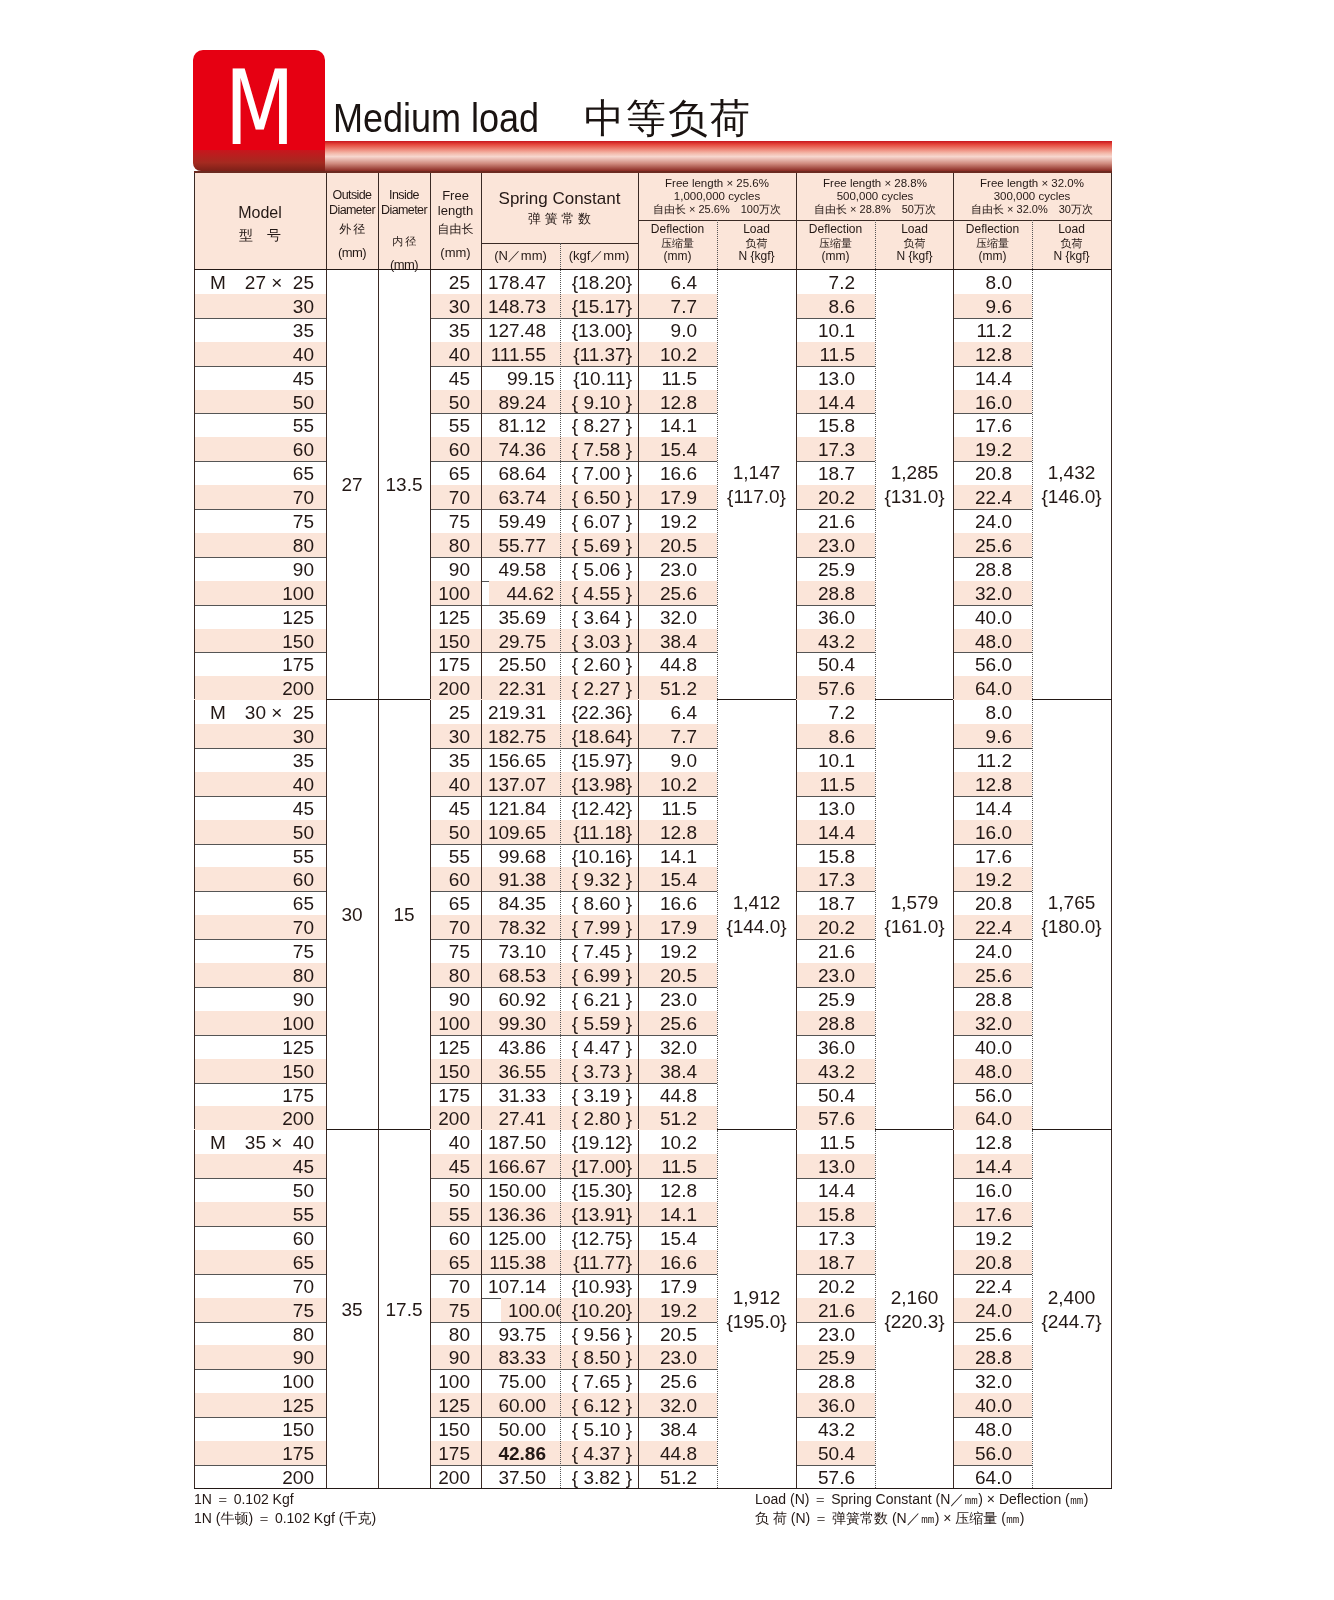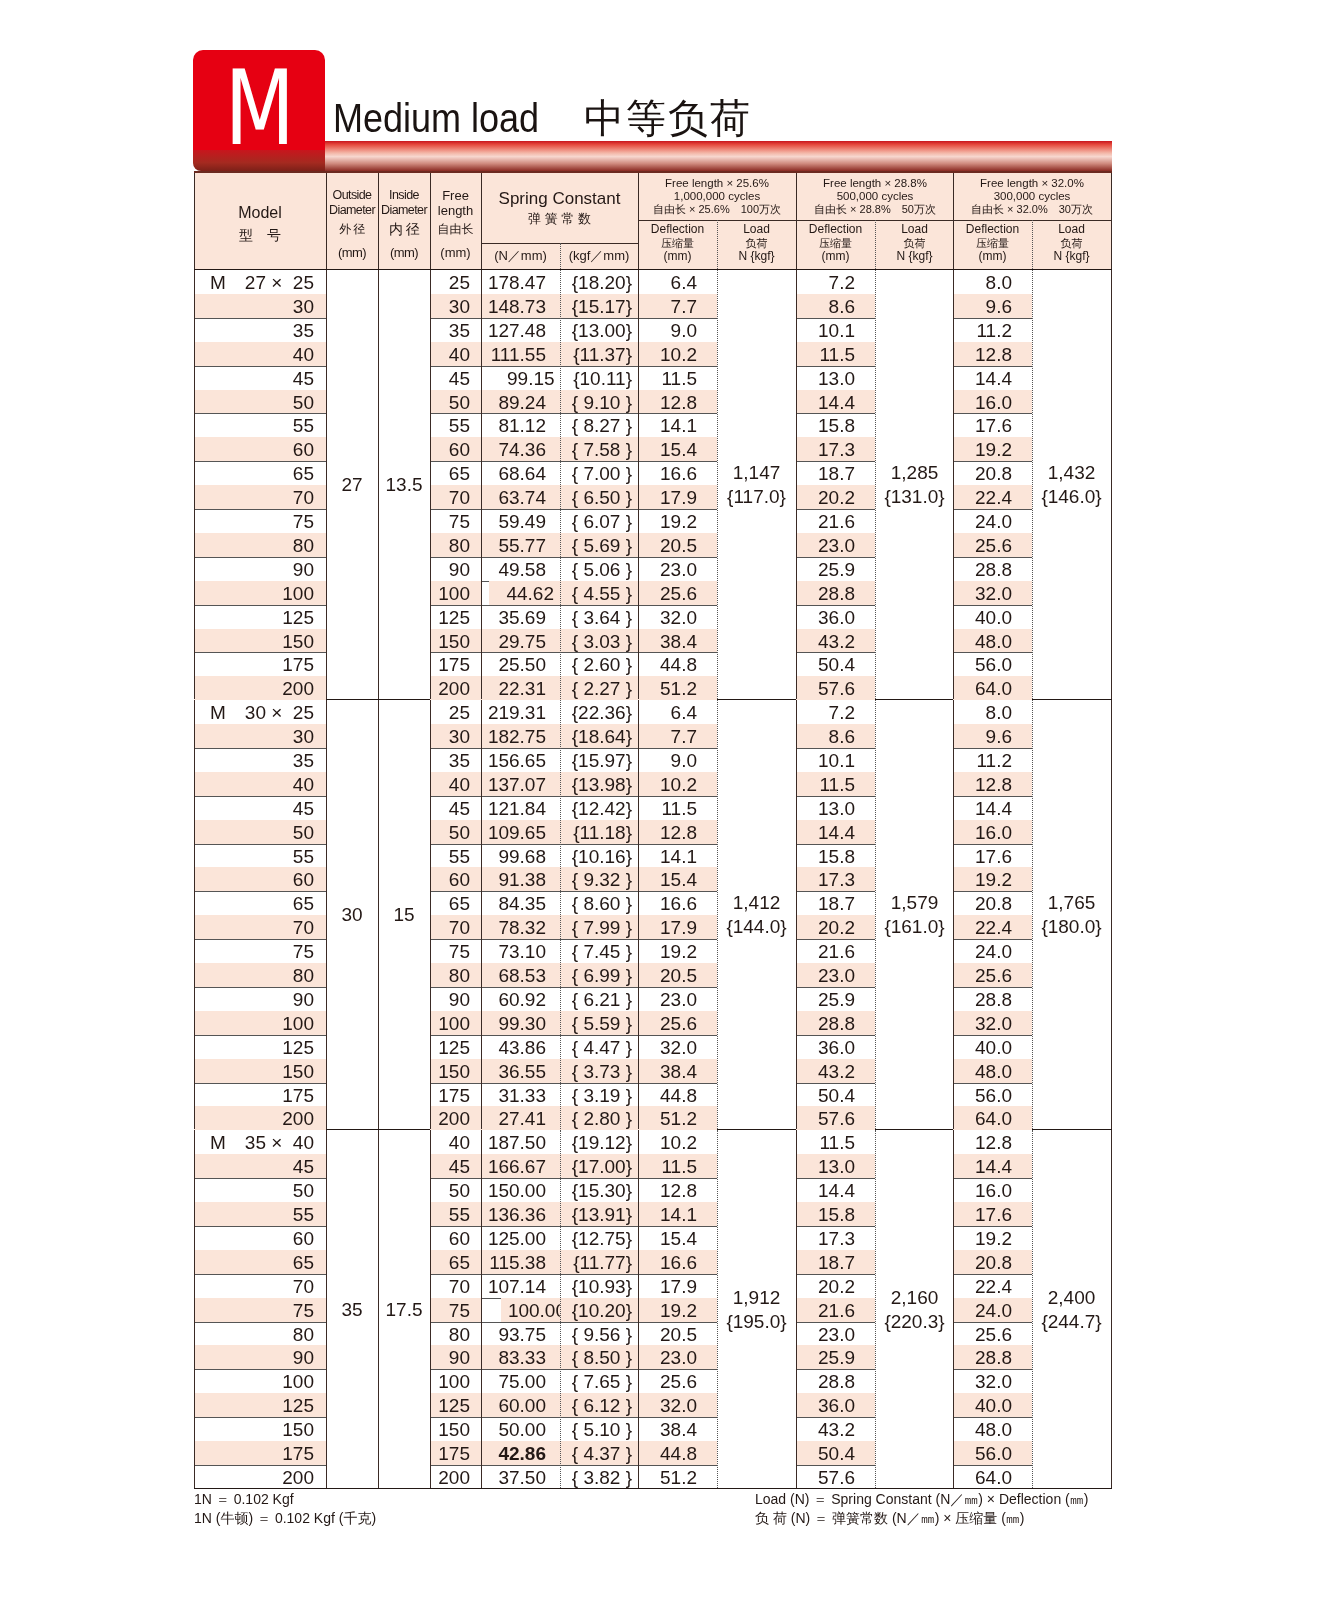--- a/index.html
+++ b/index.html
@@ -68,21 +68,21 @@
     <div class="hc" style="left:132px;width:52px;top:15px;font-size:12.5px;line-height:15px;letter-spacing:-0.6px;">
       <div>Outside</div>
       <div>Diameter</div>
       <div style="font-size:12px;margin-top:4px;">外 径</div>
       <div style="font-size:13px;margin-top:8px;">(mm)</div>
     </div>
 
     <div class="hc" style="left:184px;width:52px;top:15px;font-size:12.5px;line-height:15px;letter-spacing:-0.6px;">
       <div>Inside</div>
       <div>Diameter</div>
-      <div style="font-size:14px;margin-top:4px;text-align:center;">内 径</div>
+      <div style="font-size:11px;margin-top:16px;text-align:center;">内 径</div>
       <div style="font-size:13px;margin-top:8px;">(mm)</div>
     </div>
 
     <div class="hc" style="left:236px;width:51px;top:15px;font-size:13px;line-height:15px;">
       <div>Free</div>
       <div>length</div>
       <div style="font-size:12px;margin-top:4px;">自由长</div>
       <div style="font-size:13px;margin-top:8px;">(mm)</div>
     </div>
 

